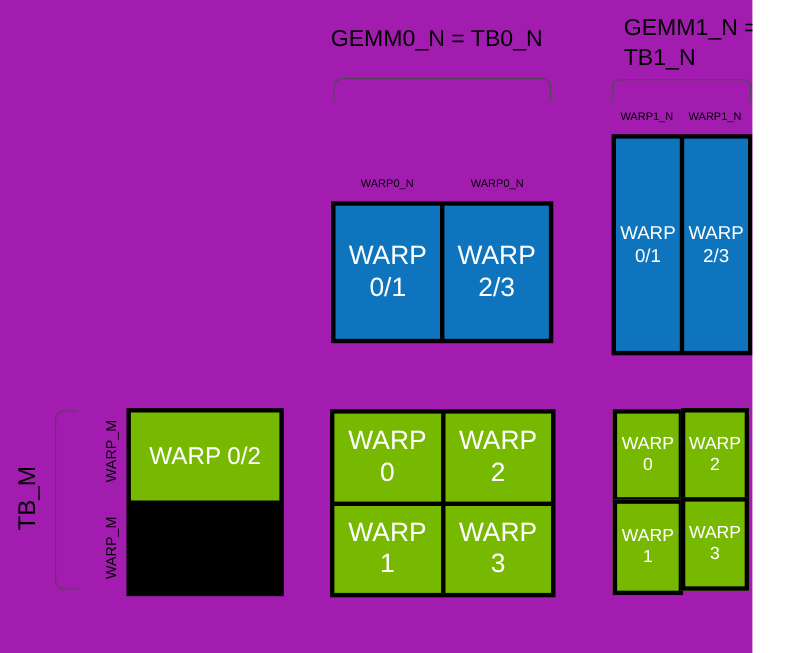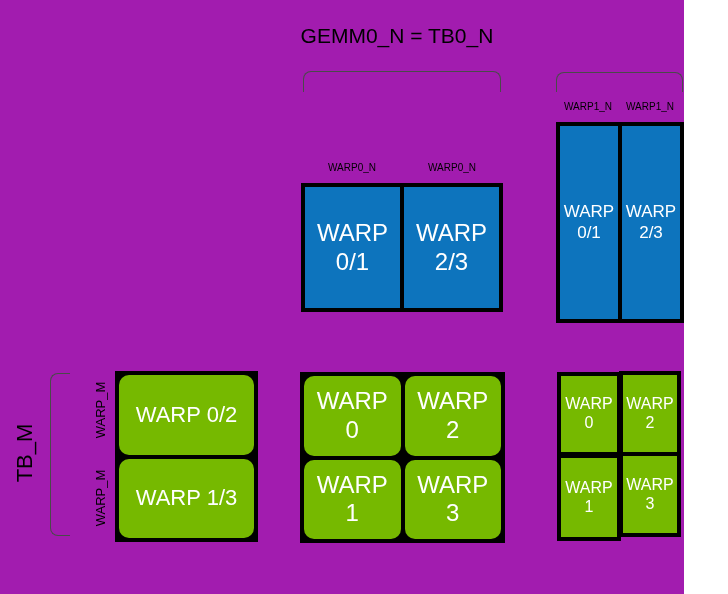--- a/index.html
+++ b/index.html
@@ -26,38 +26,42 @@
   }
   .group {
     position:absolute; background:#000; display:grid; gap:4px; padding:4px;
     box-sizing:border-box;
   }
   .cell {
     display:flex; flex-direction:column; align-items:center; justify-content:center;
     color:var(--tile_text); text-align:center; line-height:1.18;
   }
   .cell.blue { background:var(--blue); }
-  .cell.green { background:var(--green);border-radius:10px; }
+  .cell.green { background:var(--green); }
   .cell-abs {
     position:absolute; background:var(--green); border:4px solid #000; box-sizing:border-box;
     display:flex; flex-direction:column; align-items:center; justify-content:center;
     color:var(--tile_text); text-align:center; line-height:1.18;
   }
   .t24 { font-size:24px; }
   .t22 { font-size:22px; }
   .t17 { font-size:17px; }
   .t16 { font-size:16px; }
 </style>
 </head>
 <body>
 
 <div class="canvas" style="--blue: #0d74bd; --green: #76b900; --bracket: #4a4a4a; --tile_text: #ffffff; --label_text: #000000;">
 
   <div class="abs title title-center" style="left:277px; top:22px; width:240px;">GEMM0_N = TB0_N</div>
 
+  <div class="abs title" style="left:567px; top:12px;">
+    <div>GEMM1_N =</div>
+    <div>TB1_N</div>
+  </div>
 
   <div class="brace-top" style="left:303px; top:71px; width:198px; height:21px;"></div>
   <div class="brace-top" style="left:556px; top:72px; width:127px; height:20px;"></div>
 
   <div class="small-label" style="left:312px; top:162px; width:80px;">WARP0_N</div>
   <div class="small-label" style="left:412px; top:162px; width:80px;">WARP0_N</div>
   <div class="small-label" style="left:548px; top:101px; width:80px;">WARP1_N</div>
   <div class="small-label" style="left:610px; top:101px; width:80px;">WARP1_N</div>
 
   <div class="group" style="left:301px; top:183px; width:202px; height:129px; grid-template-columns:1fr 1fr;">
@@ -83,23 +87,20 @@
   </div>
 
   <div class="brace-left" style="left:50px; top:373px; width:20px; height:163px;"></div>
   <div class="vlabel t22" style="left:-15px; top:440px; width:80px; height:26px;">TB_M</div>
   <div class="vlabel" style="left:65px; top:402px; width:70px; height:16px; font-size:13px;">WARP_M</div>
   <div class="vlabel" style="left:65px; top:490px; width:70px; height:16px; font-size:13px;">WARP_M</div>
 
   <div class="group" style="left:115px; top:371px; width:143px; height:171px; grid-template-rows:1fr 1fr;">
     <div class="cell green t22">
       <span>WARP 0/2</span>
-    </div>
-    <div class="cell green t22">
-      <span>WARP 1/3</span>
     </div>
   </div>
 
   <div class="group" style="left:300px; top:372px; width:205px; height:171px; grid-template-columns:1fr 1fr; grid-template-rows:1fr 1fr;">
     <div class="cell green t24">
       <span>WARP</span>
       <span>0</span>
     </div>
     <div class="cell green t24">
       <span>WARP</span>

